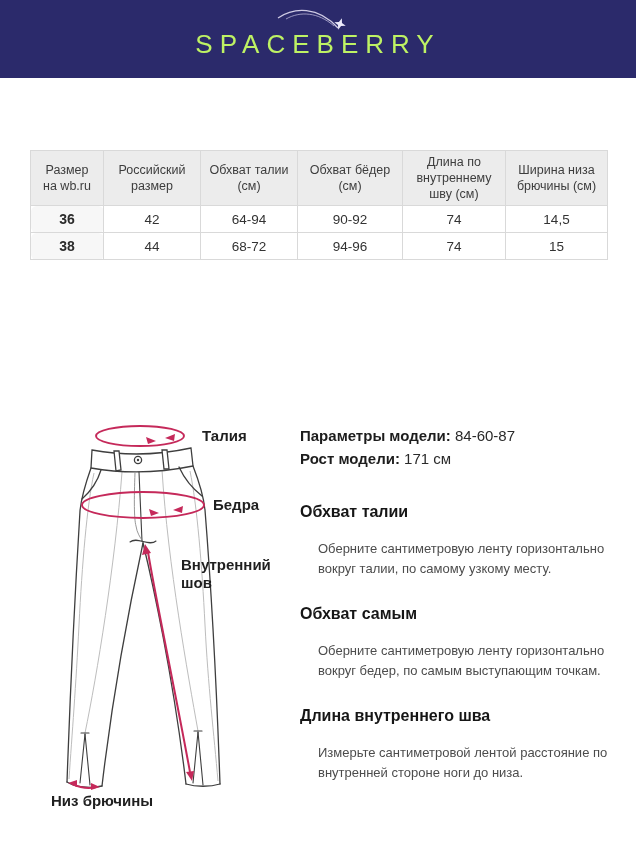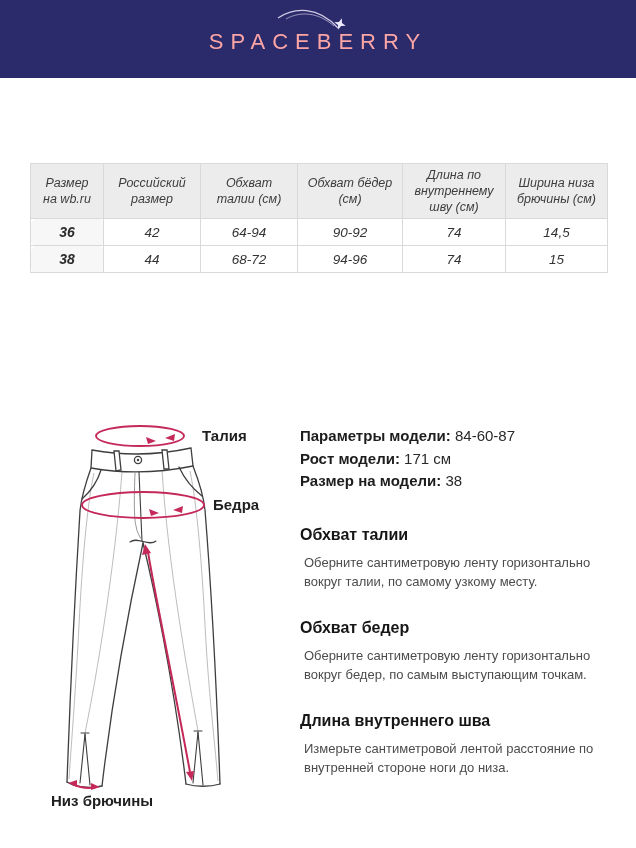--- a/index.html
+++ b/index.html
@@ -9,28 +9,28 @@
     color:#222;overflow:hidden;
   }
   
   .brand-header{
     position:absolute;left:0;top:0;width:636px;height:78px;
     background:#2b2a6b;
   }
   .brand-logo{position:absolute;left:0;top:0;width:100%;height:100%;}
   .brand-name{
     position:absolute;left:50%;top:29px;transform:translateX(-50%);
-    color:#fca5a5;font-size:22px;font-weight:400;letter-spacing:7px;
+    color:#bef264;font-size:26px;font-weight:400;letter-spacing:7px;
     white-space:nowrap;
   }
   .star-svg{position:absolute;left:256px;top:4px;}
   
   .size-table{
-    position:absolute;left:30px;top:163px;width:577px;
-    border-collapse:collapse;table-layout:fixed;font-style:italic;
+    position:absolute;left:30px;top:150px;width:577px;
+    border-collapse:collapse;table-layout:fixed;
   }
   .size-table td,.size-table th{
     border:1px solid #d9d9d9;text-align:center;vertical-align:middle;
     padding:3px 6px;box-sizing:border-box;
   }
   .size-table th{
     background:#ececec;font-weight:400;font-size:12.5px;line-height:16px;
     color:#3d3d3d;height:55px;
   }
   .size-table td{font-size:13.5px;color:#333;height:27px;background:#ffffff;}
@@ -46,21 +46,21 @@
   .inseam-label{left:146px;top:141px;width:104px;}
   .hem-label{left:16px;top:377px;}
   
   .info-col{position:absolute;left:300px;top:425px;width:322px;}
   .model-info{font-size:15px;line-height:22.5px;color:#1d1d1d;}
   .model-info .lbl{font-weight:700;}
   .model-info .val{font-weight:400;color:#2a2a2a;}
   .sections{margin-top:33px;}
   .measure-section{margin-bottom:27px;}
   .section-title{font-size:16px;font-weight:700;color:#161616;margin:8px 0 9px 0;}
-  .section-text{font-size:13px;line-height:19.5px;color:#4c4c4c;margin:4px;width:312px;}
+  .section-text{font-size:13px;line-height:19.5px;color:#4c4c4c;margin:18px;width:312px;}
 </style>
 </head>
 <body>
 
 <div class="brand-header">
   <div class="brand-logo">
     <svg class="star-svg" width="110" height="36" viewBox="0 0 110 36">
       <path d="M22,14 C38,3 62,2 82,24" fill="none" stroke="#cfcbe4" stroke-width="1.3"></path>
       <path d="M30,15 C44,7 62,8 78,22" fill="none" stroke="#b8b3d6" stroke-width="0.8"></path>
       <path d="M84,26 L85.6,21.5 L90,20 L85.6,18.5 L84,14 L82.4,18.5 L78,20 L82.4,21.5 Z" fill="#eceafb" transform="rotate(18 84 20)"></path>
@@ -165,36 +165,36 @@
       <path d="M113,137 C120,180 139,270 155,357" fill="none" stroke="#c5295a" stroke-width="2"></path>
       <polygon points="110,129 107,140 116,138" fill="#c5295a"></polygon>
       <polygon points="157,366 151,357 159,356" fill="#c5295a"></polygon>
       <path d="M37,369 C46,373 54,374 61,372" fill="none" stroke="#c5295a" stroke-width="2"></path>
       <polygon points="33,368 42,365 42,372" fill="#c5295a"></polygon>
       <polygon points="65,372 56,368 56,375" fill="#c5295a"></polygon>
     </g>
   </svg>
   <div class="diagram-label waist-label">Талия</div>
   <div class="diagram-label hips-label">Бедра</div>
+  <div class="diagram-label inseam-label">Внутренний шов</div>
   <div class="diagram-label hem-label">Низ брючины</div>
 </div>
 
 <div class="info-col">
   <div class="model-info">
     <div><span class="lbl">Параметры модели:</span> <span class="val">84-60-87</span></div>
     <div><span class="lbl">Рост модели:</span> <span class="val">171 см</span></div>
-    <div><span class="lbl">Размер на модели:</span> <span class="val">38</span></div>
   </div>
   <div class="sections">
     <div class="measure-section">
       <h3 class="section-title">Обхват талии</h3>
       <p class="section-text">Оберните сантиметровую ленту горизонтально вокруг талии, по самому узкому месту.</p>
     </div>
     <div class="measure-section">
-      <h3 class="section-title">Обхват бедер</h3>
+      <h3 class="section-title">Обхват самым</h3>
       <p class="section-text">Оберните сантиметровую ленту горизонтально вокруг бедер, по самым выступающим точкам.</p>
     </div>
     <div class="measure-section">
       <h3 class="section-title">Длина внутреннего шва</h3>
       <p class="section-text">Измерьте сантиметровой лентой расстояние по внутренней стороне ноги до низа.</p>
     </div>
   </div>
 </div>
 
 </body></html>

